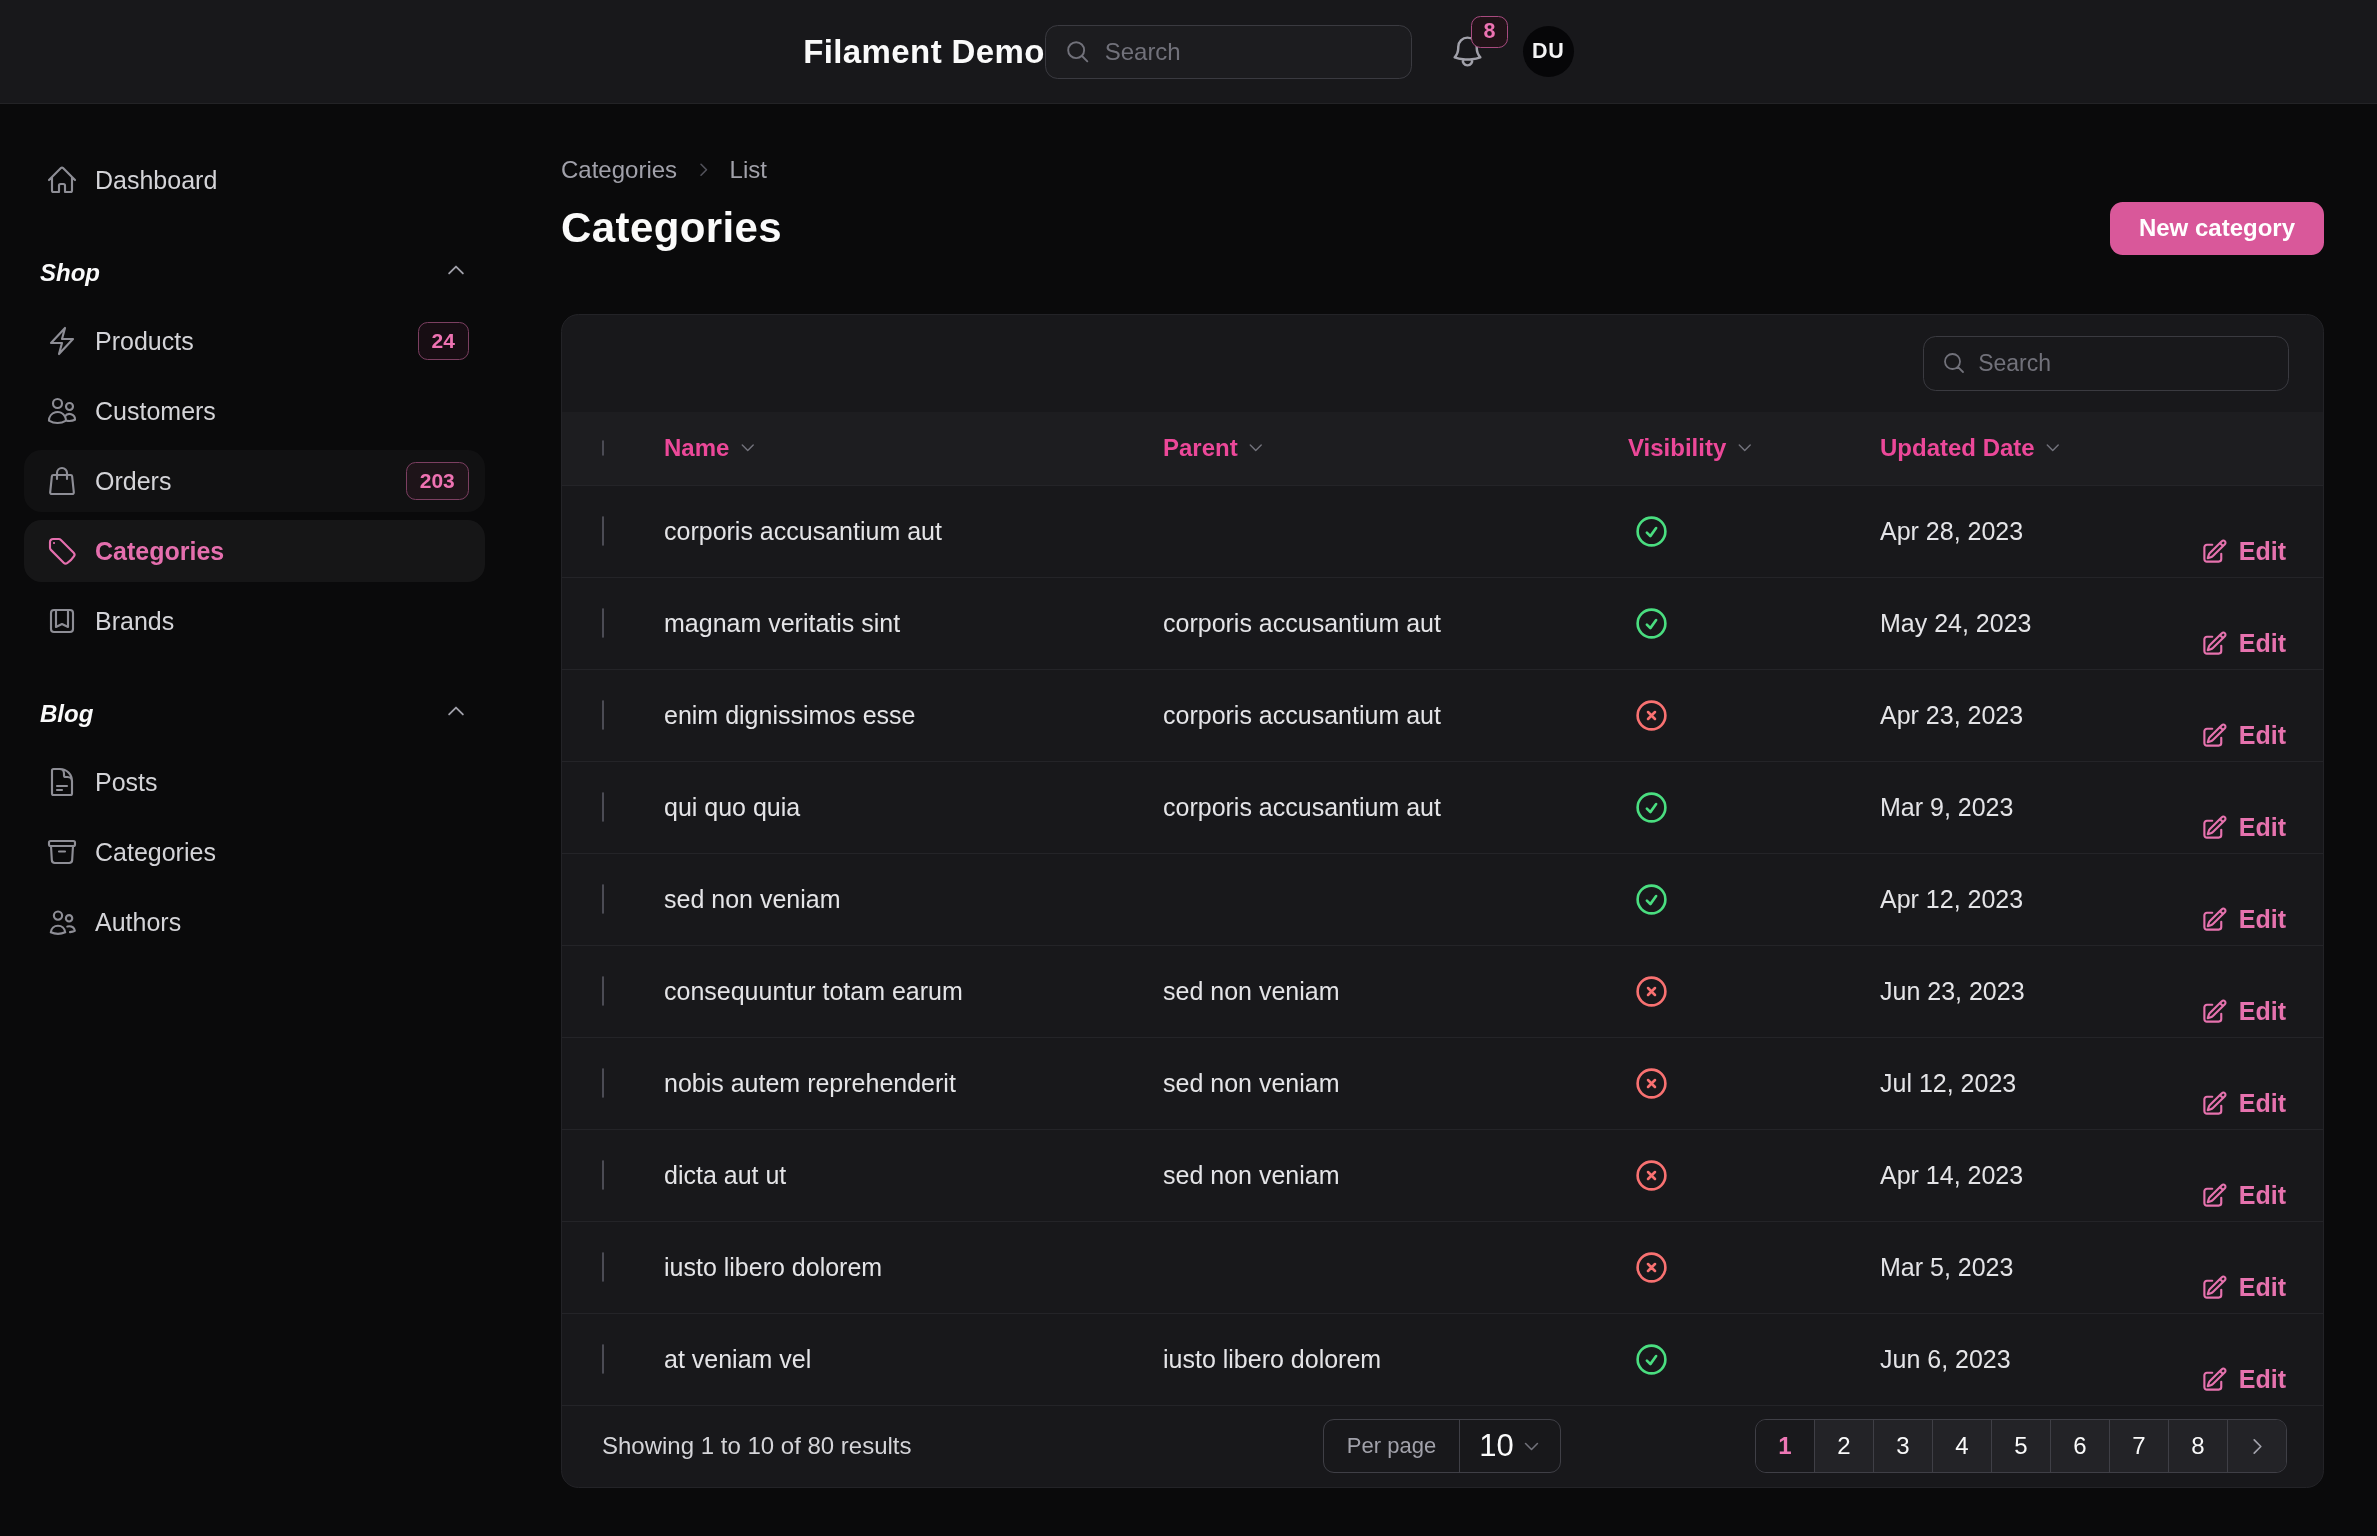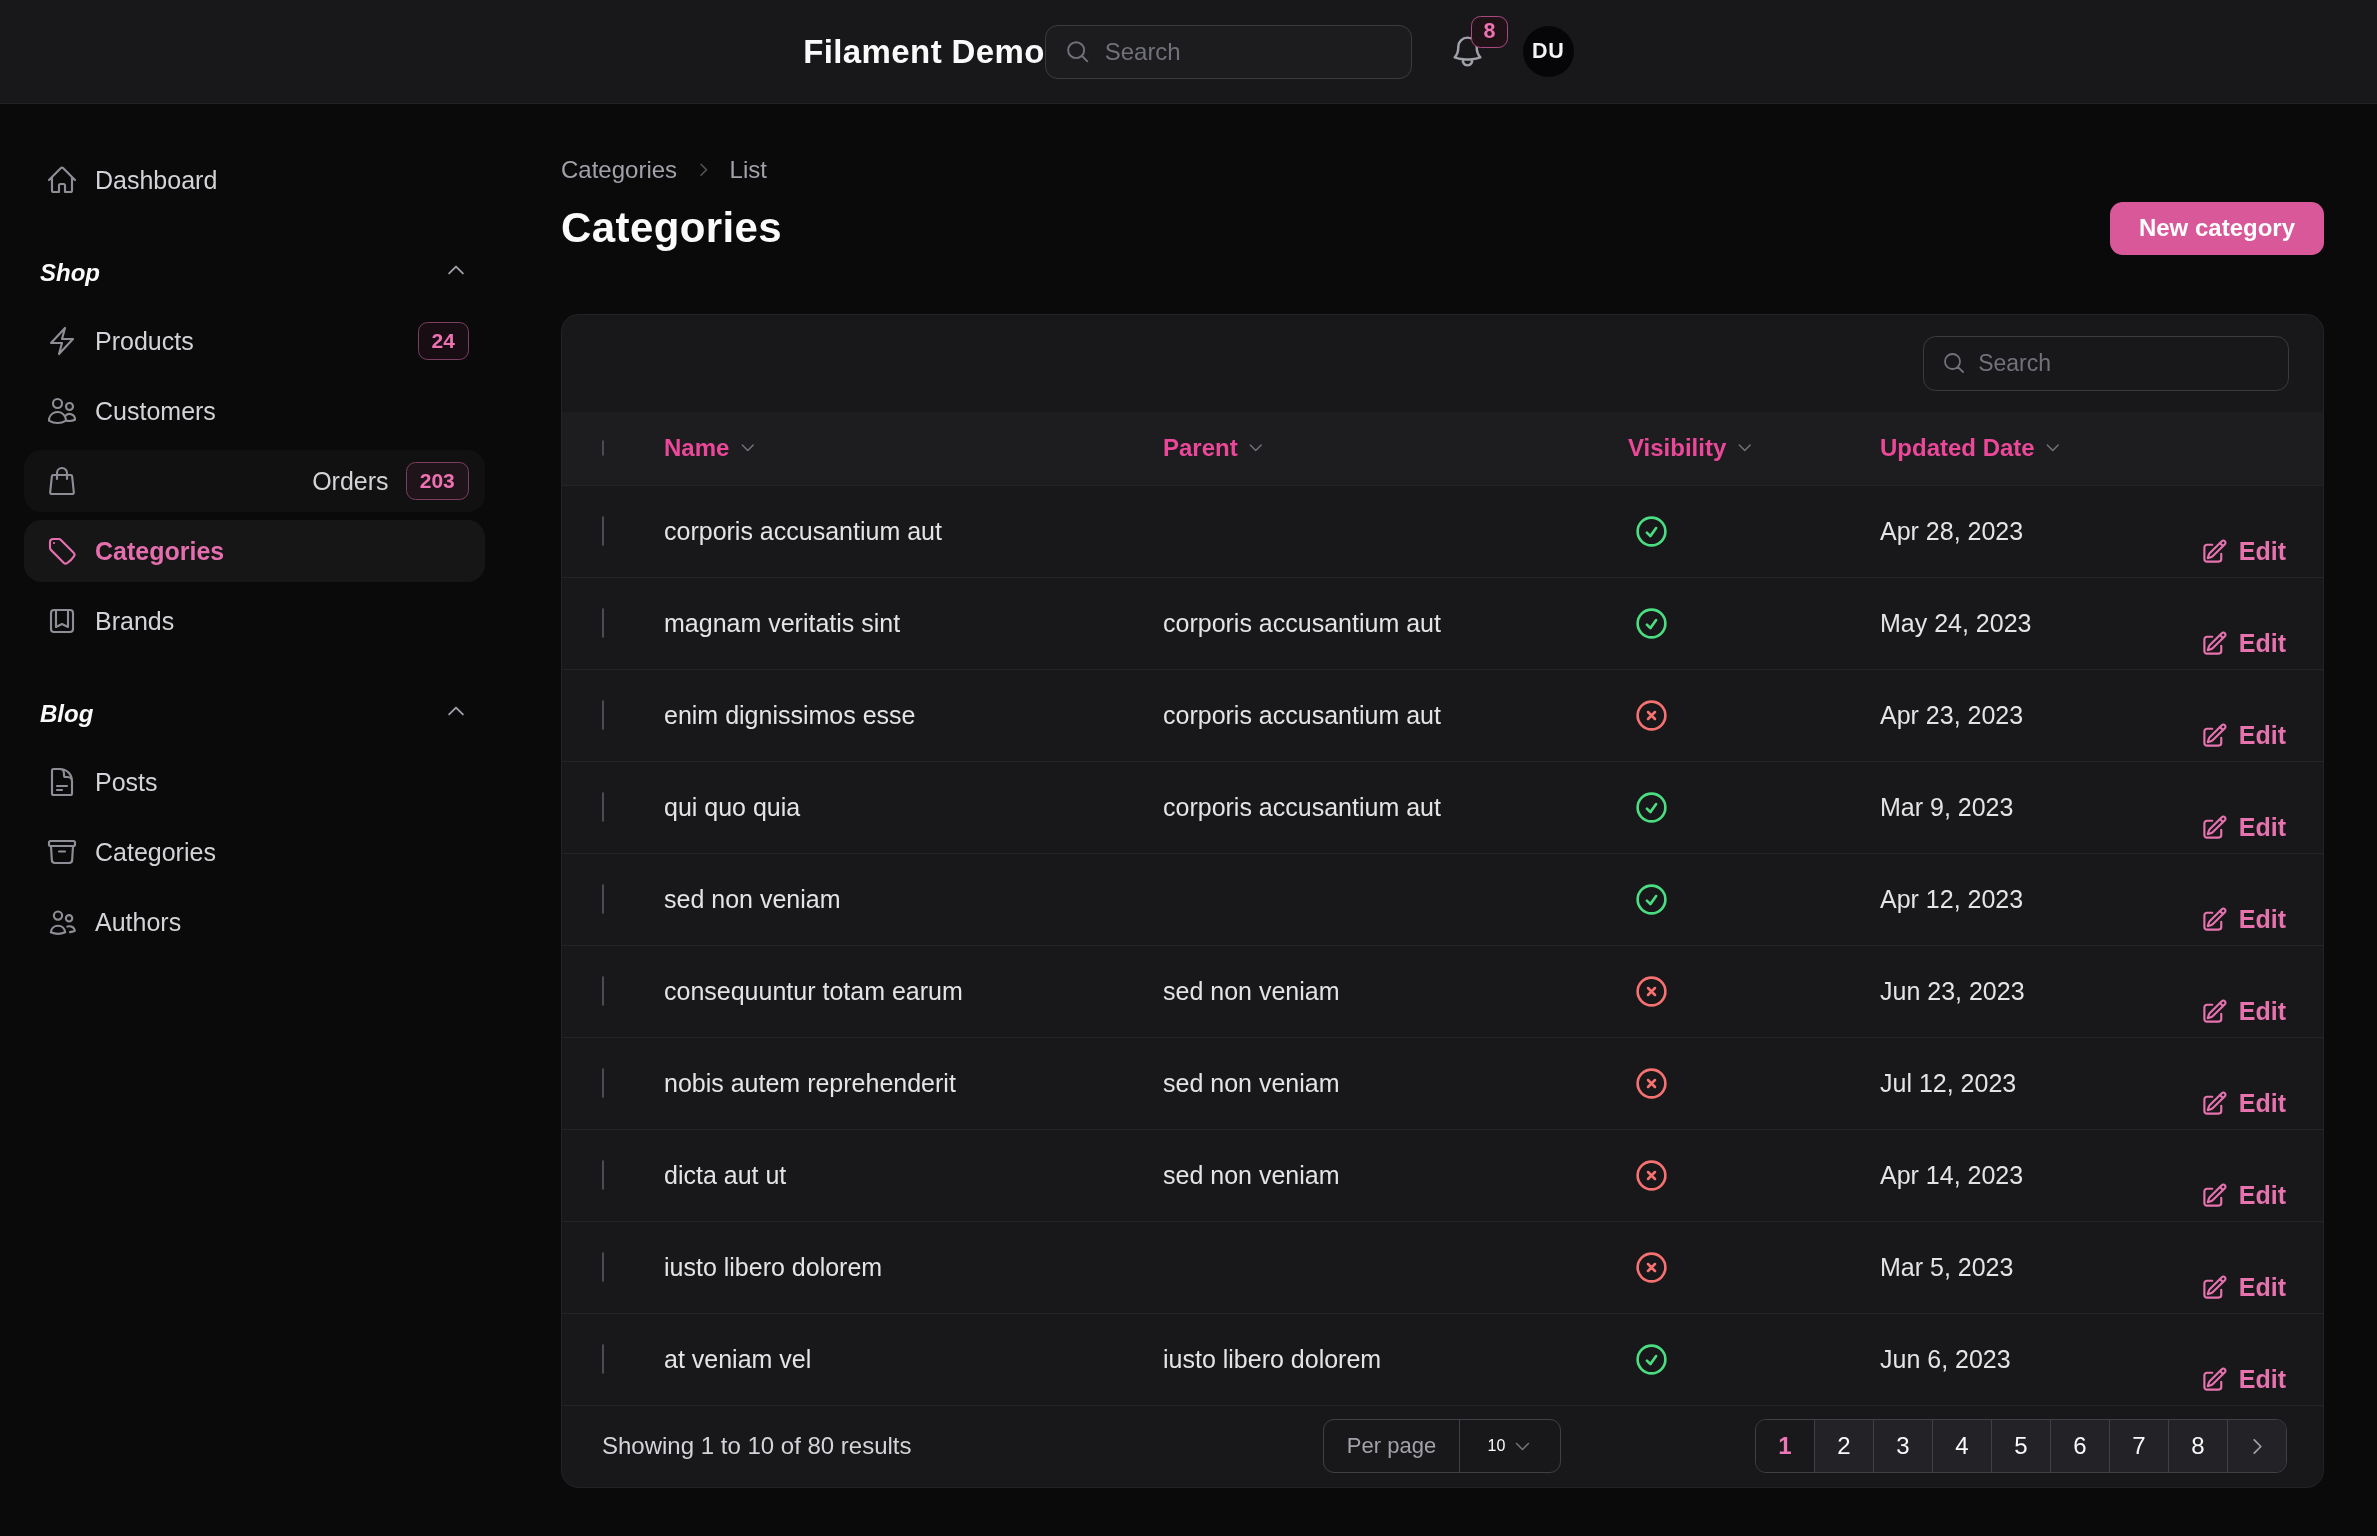--- a/index.html
+++ b/index.html
@@ -64,21 +64,21 @@
   .nav-item {
     display:flex; align-items:center; gap:17.5px;
     height:62px; border-radius:17.5px;
     padding:0 16px 0 21.5px;
     margin-bottom:8px;
     color:#d4d4d8; font-size:25px;
     cursor:pointer;
   }
   .nav-item .nicon { color:#8e8e96; flex:0 0 auto; }
   .nav-item .nlabel { flex:1 1 auto; }
-  .nav-item.hovered { background:rgba(255,255,255,0.03);text-align:right; }
+  .nav-item.hovered { background:rgba(255,255,255,0.03); }
   .nav-item.active { background:rgba(255,255,255,0.05); }
   .nav-item.active .nlabel { color:#e56fae; font-weight:600; }
   .nav-item.active .nicon { color:#e56fae; }
   .nav-badge {
     height:38px; padding:0 12.7px; border-radius:9.6px;
     border:1.6px solid #7c3f61;
     background:rgba(236,72,153,0.06);
     color:#ee72b2; font-size:21px; font-weight:600;
     display:flex; align-items:center; justify-content:center;
   }
@@ -174,21 +174,21 @@
     border:1.6px solid #3f3f46; border-radius:11px;
     overflow:hidden;
   }
   .pp-label {
     flex:1 1 auto; display:flex; align-items:center; justify-content:center;
     color:#a1a1aa; font-size:22px;
   }
   .pp-value {
     width:101px; border-left:1.6px solid #3f3f46;
     display:flex; align-items:center; justify-content:center; gap:8px;
-    color:#fafafa; font-size:16px; cursor:pointer;
+    color:#fafafa; font-size:31px; cursor:pointer;
   }
   .pp-value .chev { color:#71717a; }
   .pagination {
     display:flex; align-items:stretch;
     width:532px; height:54px; margin-left:194px;
     border:1.6px solid #3f3f46; border-radius:11px;
     overflow:hidden;
   }
   .page-btn {
     flex:1 1 0; display:flex; align-items:center; justify-content:center;

